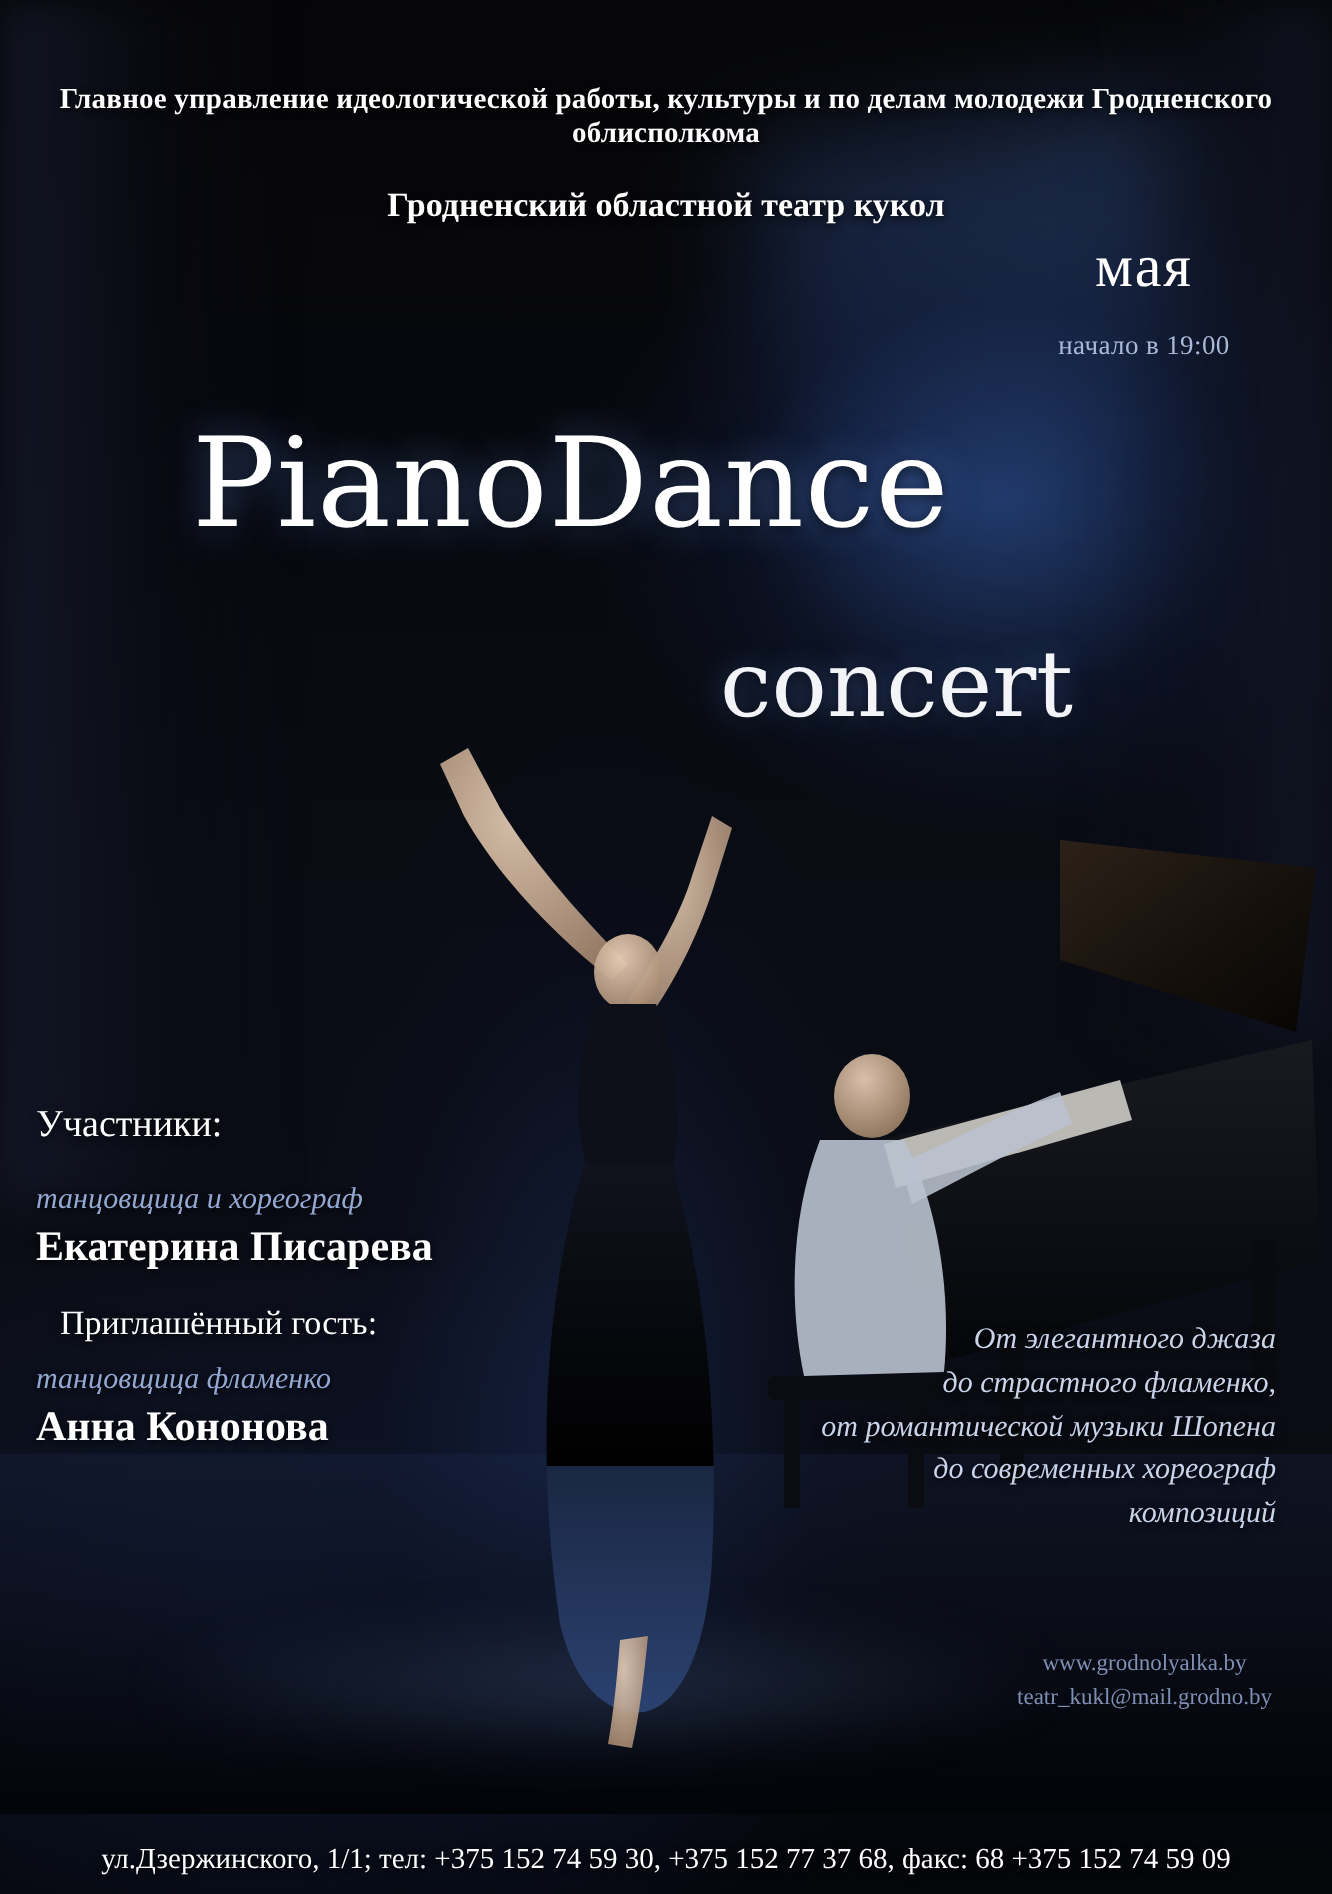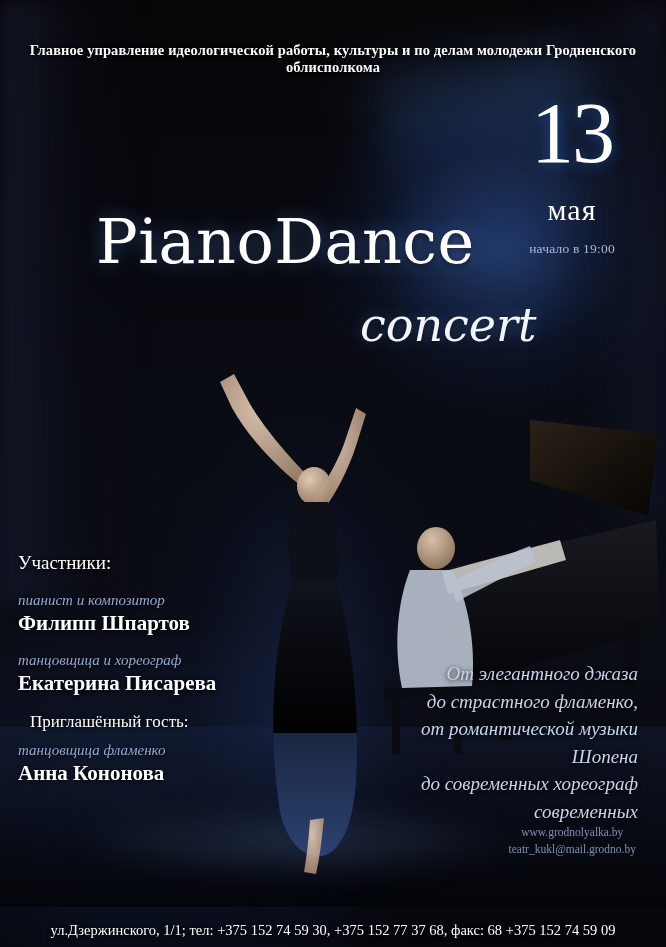--- a/index.html
+++ b/index.html
@@ -132,23 +132,22 @@
     position: absolute;
     left: 96px; top: 205px;
     font-size: 62px;
     font-family: "DejaVu Serif", serif;
     color: #ffffff;
     letter-spacing: 0.5px;
     text-shadow: 0 0 18px rgba(110,160,255,0.45), 0 2px 6px rgba(0,0,0,0.8);
   }
   .title-sub {
     position: absolute;
-    left: 360px; top: 298px;
+    left: 360px; top: 315px;
     font-size: 46px;
-    font-style: italic;
     font-family: "DejaVu Serif", serif;
     color: #f2f4f8;
     text-shadow: 0 0 14px rgba(110,160,255,0.4), 0 2px 6px rgba(0,0,0,0.8);
   }
 
   
   .participants {
     position: absolute;
     left: 18px; top: 552px;
     width: 250px;
@@ -181,21 +180,21 @@
     text-shadow: 0 1px 4px rgba(0,0,0,0.9);
   }
 
   
   .description {
     position: absolute;
     right: 28px; top: 660px;
     width: 250px;
     text-align: right;
     font-style: italic;
-    font-size: 19px;
+    font-size: 15px;
     line-height: 1.45;
     color: #c9d4ea;
     text-shadow: 0 1px 5px rgba(0,0,0,0.95);
   }
 
   
   .web-contacts {
     position: absolute;
     right: 30px; top: 824px;
     text-align: center;
@@ -281,57 +280,53 @@
     <path d="M30 150 C16 186 14 230 22 268 L92 266 C96 224 88 180 72 150 Z" fill="#b9c2cf" opacity="0.9"></path>
     <path d="M70 162 C96 150 124 136 150 126 L156 142 C128 154 100 170 76 182 Z" fill="#b9c2cf" opacity="0.88"></path>
 
     <rect x="4" y="268" width="86" height="12" rx="3" fill="#0b0c12"></rect>
     <rect x="12" y="278" width="8" height="56" fill="#0b0c12"></rect>
     <rect x="74" y="278" width="8" height="56" fill="#0b0c12"></rect>
   </svg>
 
   <div class="header">
     <div class="org-line">Главное управление идеологической работы, культуры и по делам молодежи Гродненского облисполкома</div>
+    <div class="theatre-line">Гродненский областной театр кукол</div>
   </div>
 
   <div class="date-block">
-    <div class="date-day">13</div>
     <div class="date-month">мая</div>
     <div class="date-time">начало в 19:00</div>
   </div>
 
   <div class="title-main">PianoDance</div>
   <div class="title-sub">concert</div>
 
   <div class="participants">
     <div class="participants-heading">Участники:</div>
 
-    <div>
-      <div class="p-role">пианист и композитор</div>
-      <div class="p-name">Филипп Шпартов</div>
-    </div>
 
     <div>
       <div class="p-role">танцовщица и хореограф</div>
       <div class="p-name">Екатерина Писарева</div>
     </div>
 
     <div class="guest-heading">Приглашённый гость:</div>
     <div>
       <div class="p-role">танцовщица фламенко</div>
       <div class="p-name last">Анна Кононова</div>
     </div>
   </div>
 
   <div class="description">
     <div>От элегантного джаза</div>
     <div>до страстного фламенко,</div>
     <div>от романтической музыки Шопена</div>
     <div>до современных хореограф</div>
-    <div>современных</div>
+    <div>композиций</div>
   </div>
 
   <div class="web-contacts">
     <div>www.grodnolyalka.by</div>
     <div>teatr_kukl@mail.grodno.by</div>
   </div>
 
   <div class="footer">ул.Дзержинского, 1/1;  тел: +375 152 74 59 30, +375 152 77 37 68, факс: 68 +375 152 74 59 09</div>
 
 </div>

